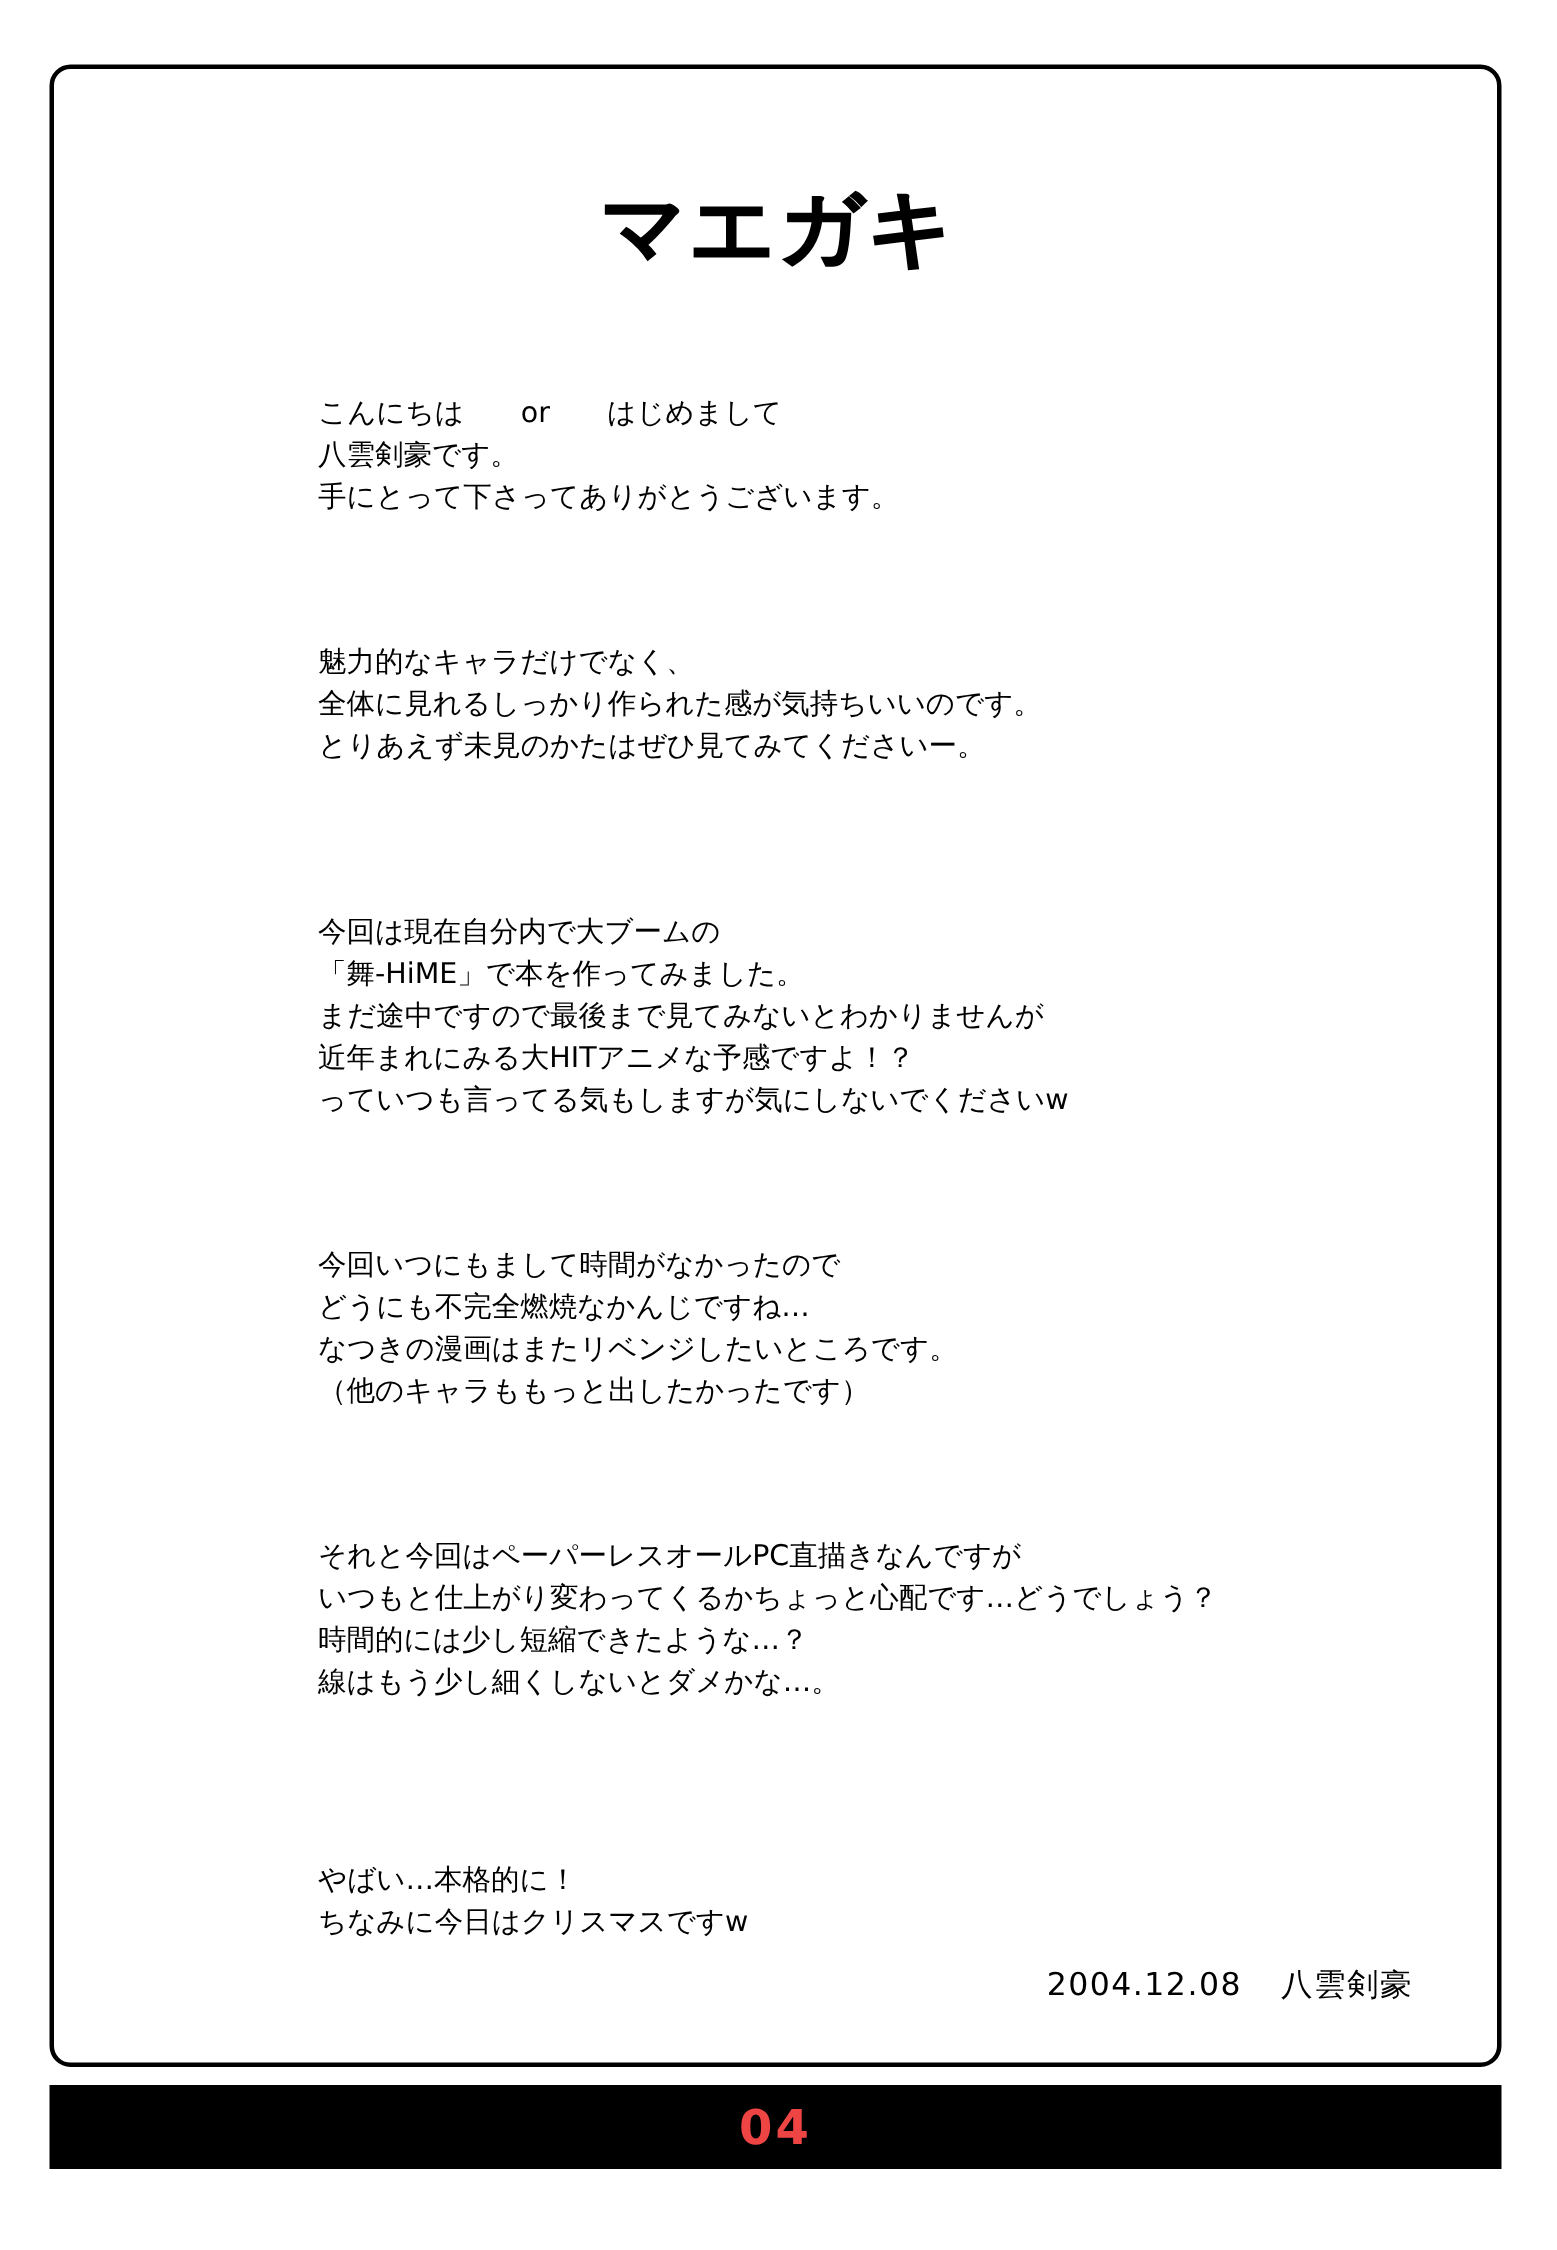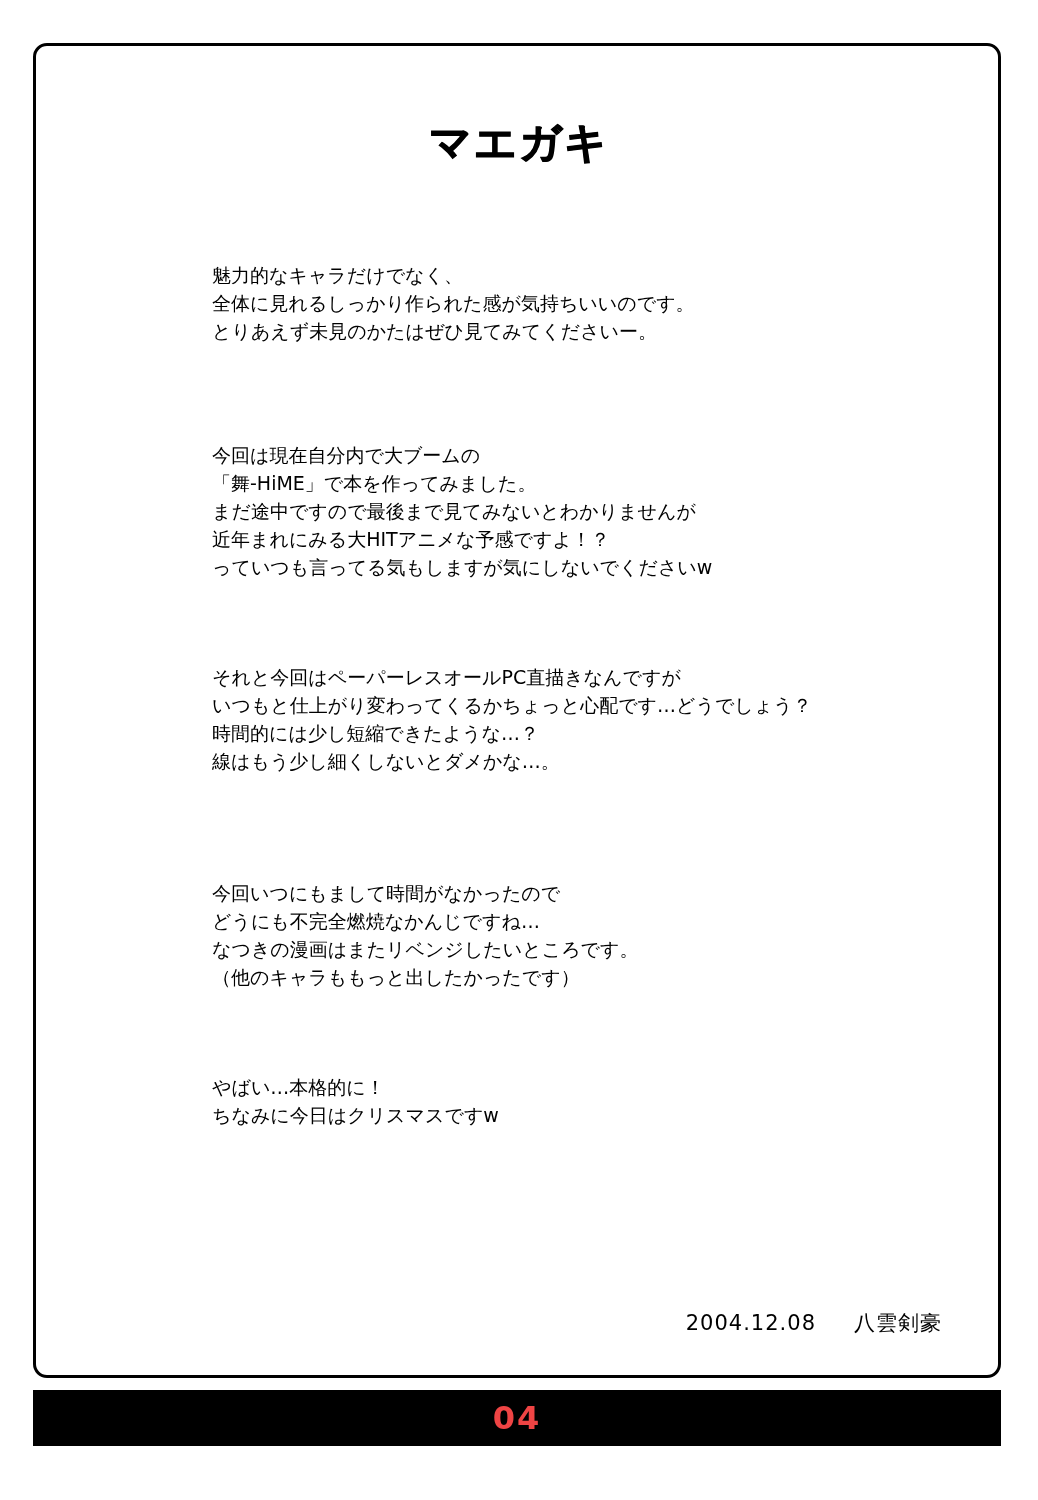--- a/index.html
+++ b/index.html
@@ -35,21 +35,21 @@
     background: #ffffff;
   }
   
   .doc-title {
     position: absolute;
     left: 0;
     top: 115px;
     width: 1038px;
     text-align: center;
     font-family: "DejaVu Sans", sans-serif;
-    font-size: 42px;
+    font-size: 56px;
     font-weight: bold;
     letter-spacing: 2px;
     color: #000000;
     -webkit-text-stroke: 1px #000;
   }
   
   .body-text {
     position: absolute;
     left: 212px;
     top: 205px;
@@ -70,21 +70,21 @@
   
   .signature {
     position: absolute;
     right: 96px;
     top: 1309px;
     font-family: "DejaVu Sans", sans-serif;
     font-size: 21px;
     color: #000000;
     letter-spacing: 1px;
   }
-  .signature .sig-name { margin-left: 38px; }
+  .signature .sig-name { margin-left: 26px; }
 
   
   .footer-band {
     position: absolute;
     left: 33px;
     top: 1390px;
     width: 968px;
     height: 56px;
     background: #000000;
   }
@@ -106,36 +106,39 @@
 </head>
 <body>
 
 <div class="page">
 
   <div class="frame"></div>
 
   <div class="doc-title">マエガキ</div>
 
   <div class="body-text">
+    <p class="para">こんにちは　　or　　はじめまして
+八雲剣豪です。
+手にとって下さってありがとうございます。</p>
     <p class="para gap-lg">魅力的なキャラだけでなく、
 全体に見れるしっかり作られた感が気持ちいいのです。
 とりあえず未見のかたはぜひ見てみてくださいー。</p>
     <p class="para">今回は現在自分内で大ブームの
 「舞-HiME」で本を作ってみました。
 まだ途中ですので最後まで見てみないとわかりませんが
 近年まれにみる大HITアニメな予感ですよ！？
 っていつも言ってる気もしますが気にしないでくださいw</p>
+    <p class="para">今回いつにもまして時間がなかったので
+どうにも不完全燃焼なかんじですね…
+なつきの漫画はまたリベンジしたいところです。
+（他のキャラももっと出したかったです）</p>
     <p class="para gap-xl">それと今回はペーパーレスオールPC直描きなんですが
 いつもと仕上がり変わってくるかちょっと心配です…どうでしょう？
 時間的には少し短縮できたような…？
 線はもう少し細くしないとダメかな…。</p>
-    <p class="para">今回いつにもまして時間がなかったので
-どうにも不完全燃焼なかんじですね…
-なつきの漫画はまたリベンジしたいところです。
-（他のキャラももっと出したかったです）</p>
     <p class="para">やばい…本格的に！
 ちなみに今日はクリスマスですw</p>
     
     
     
   </div>
 
   <div class="signature">
     <span>2004.12.08</span><span class="sig-name">八雲剣豪</span>
   </div>

